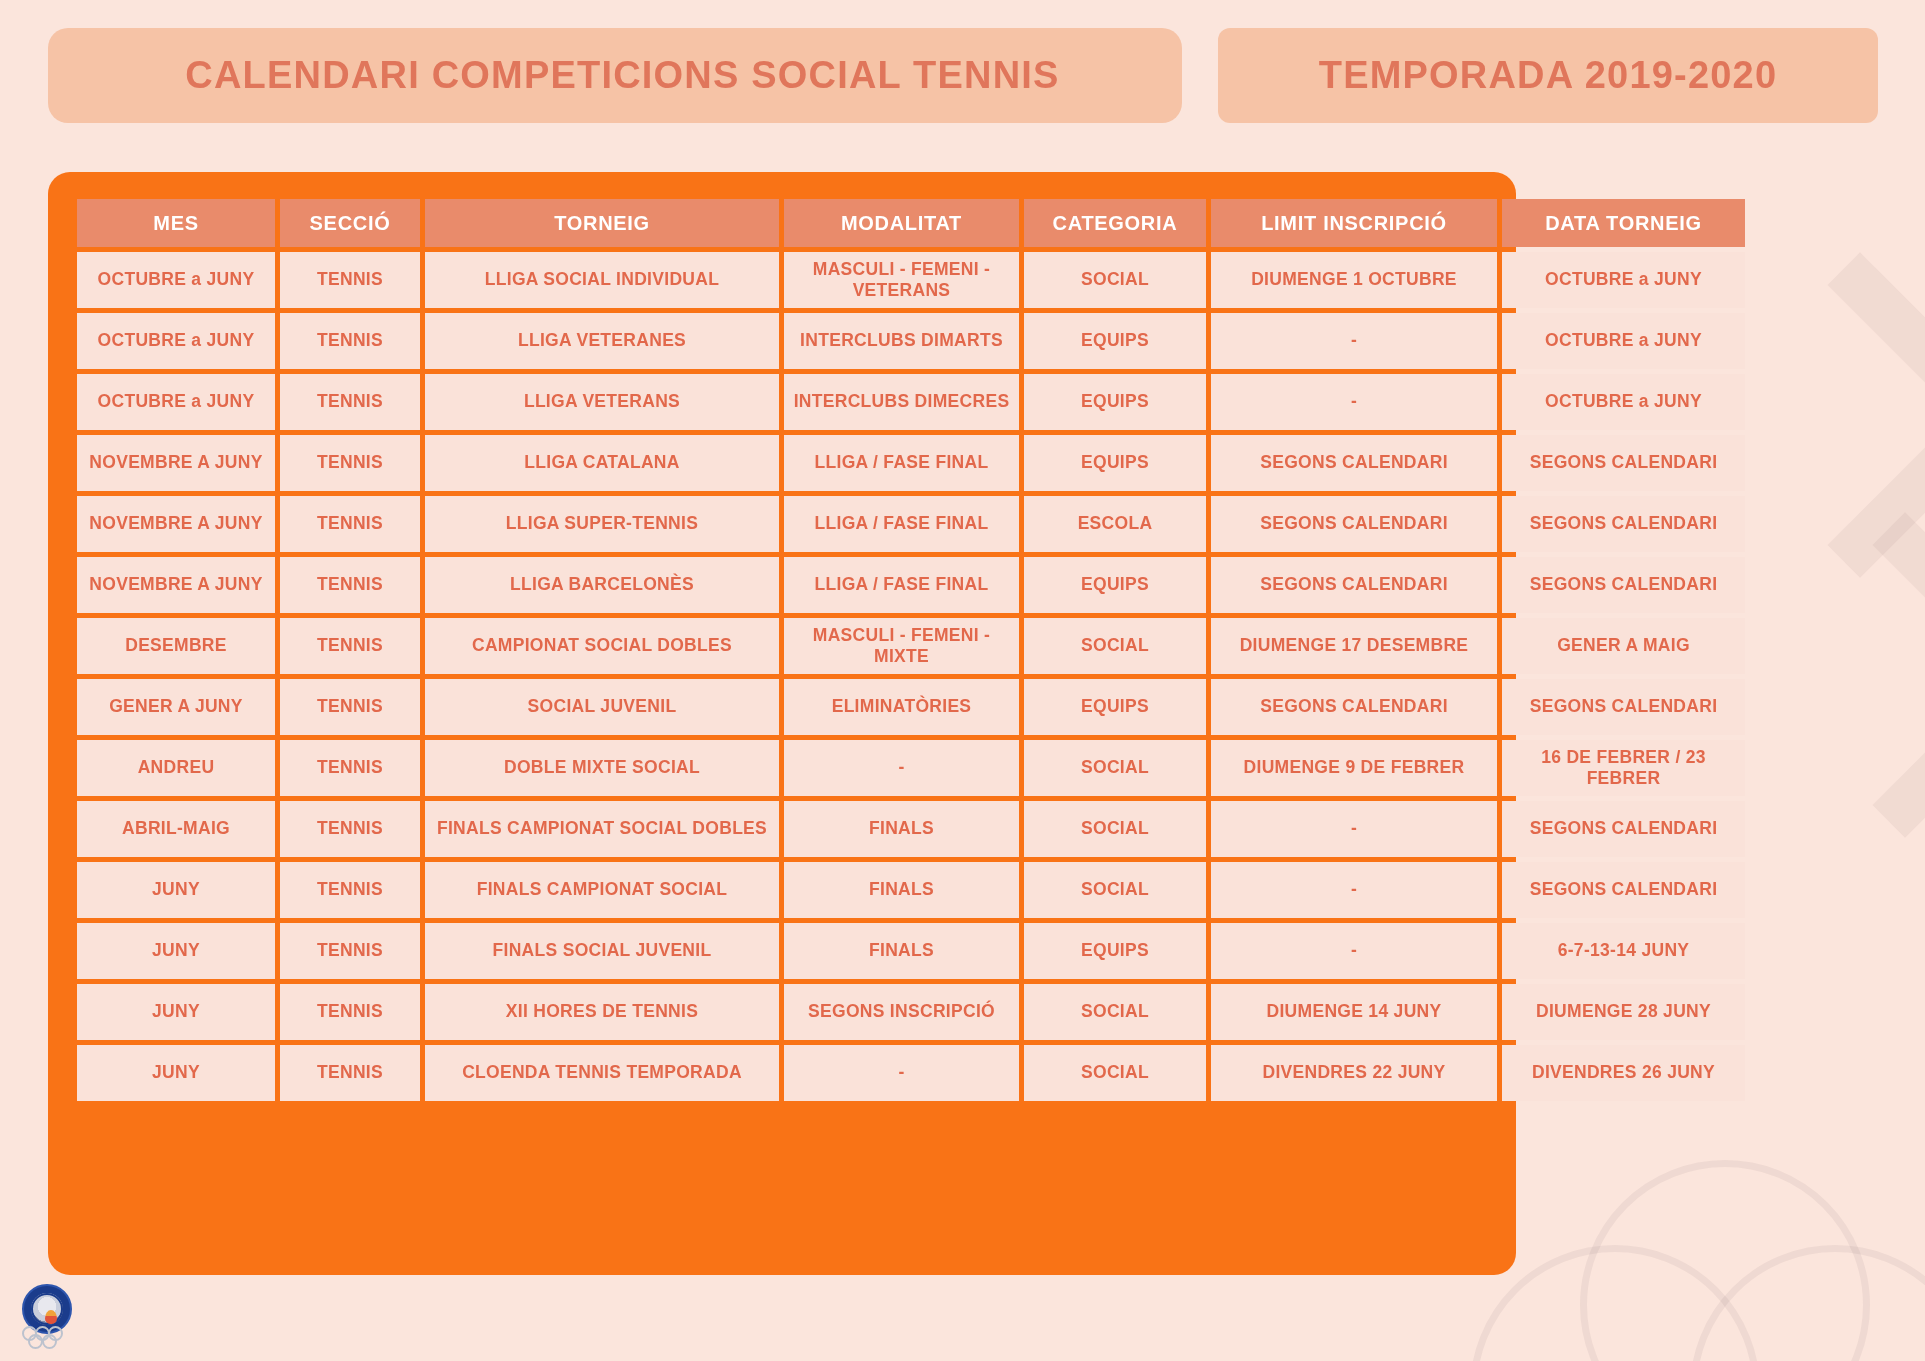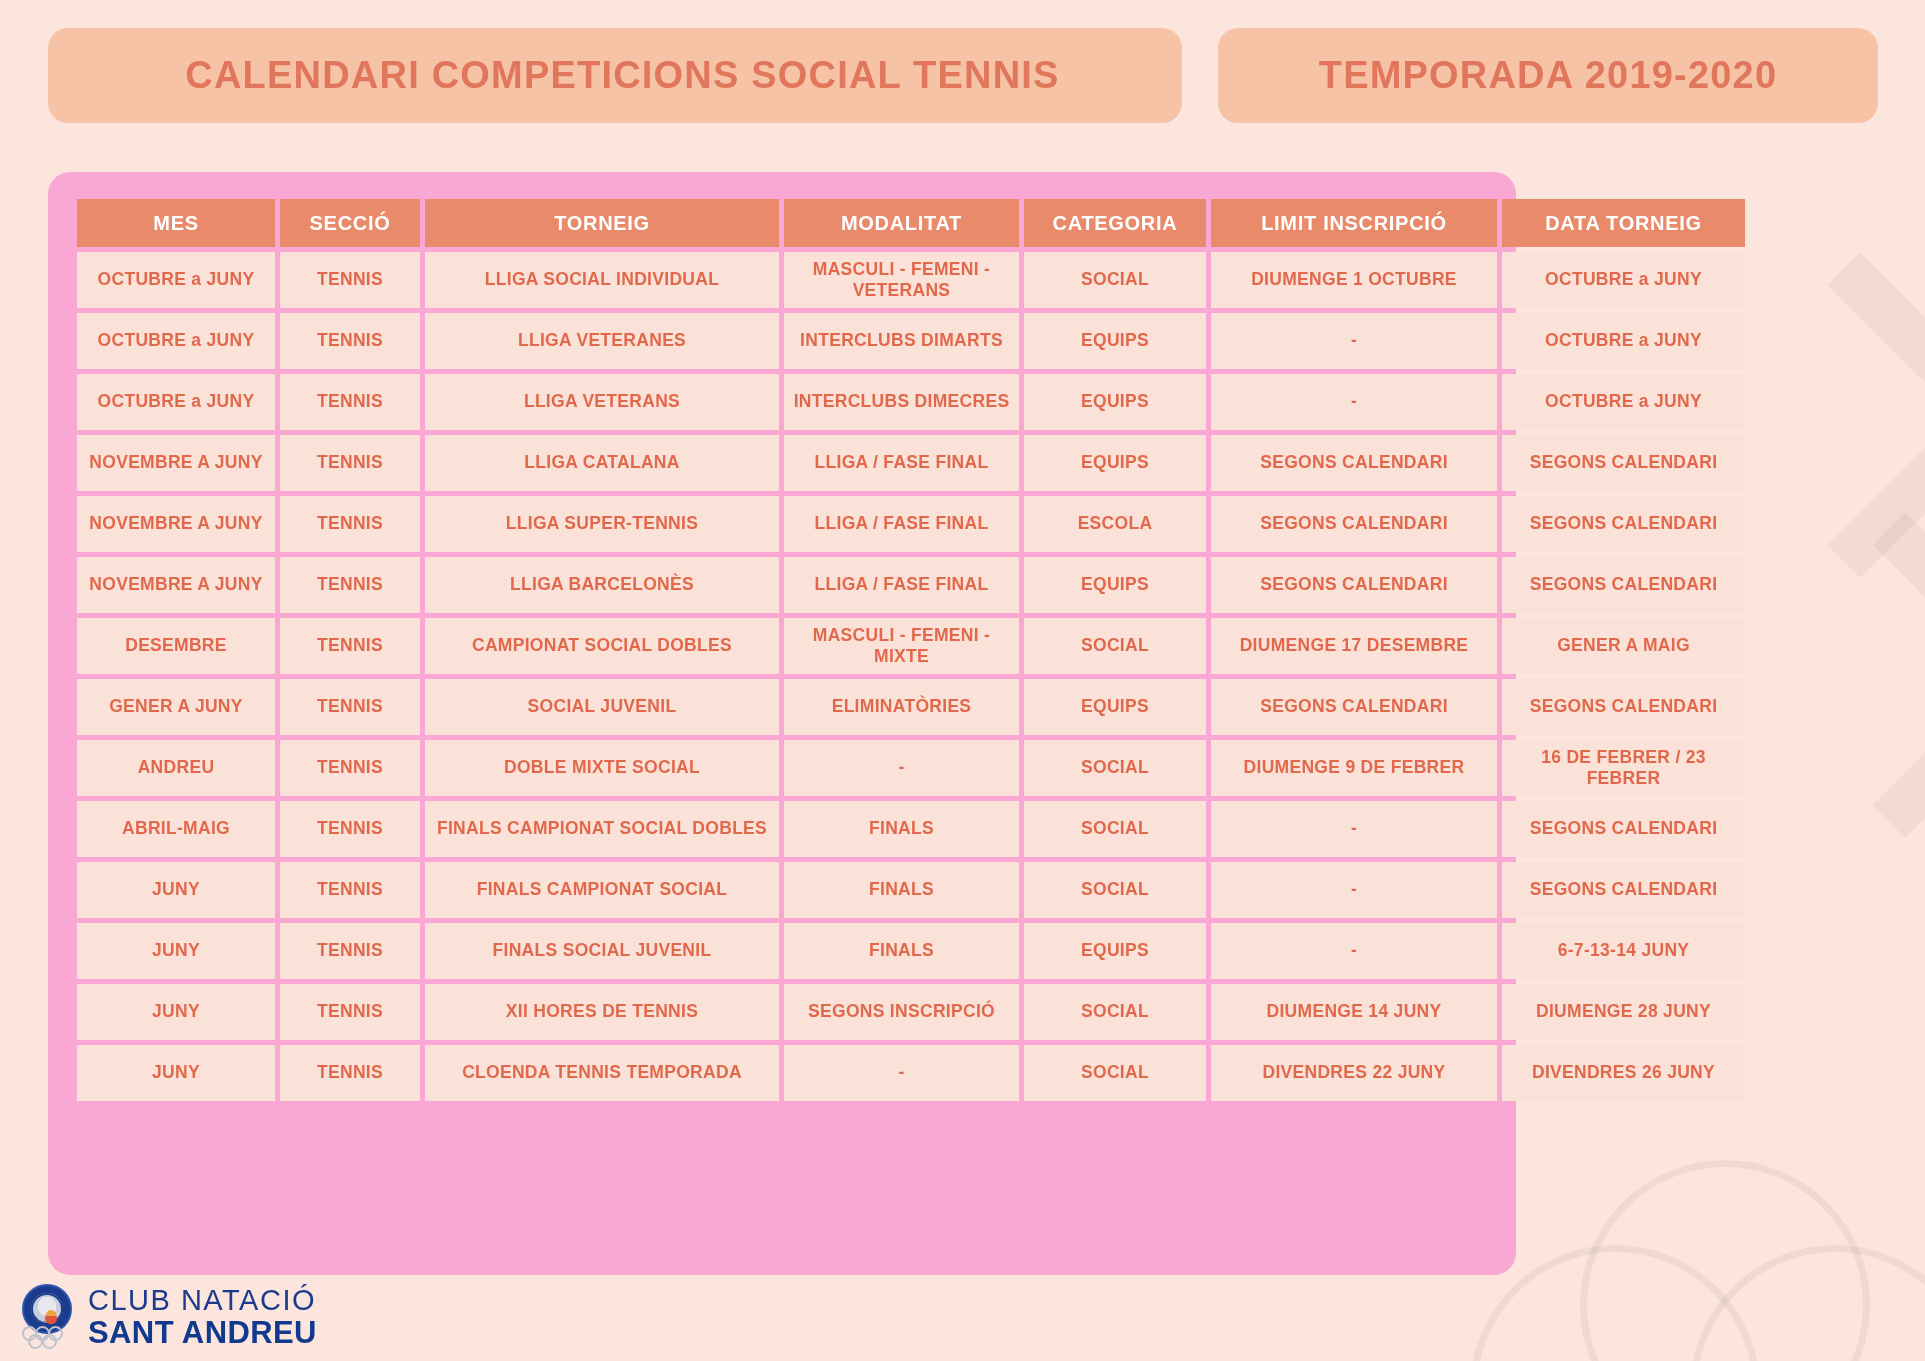--- a/index.html
+++ b/index.html
@@ -53,37 +53,37 @@
   }
   .title-box {
     position: absolute;
     background: #F6C3A6;
     border-radius: 20px;
     display: flex;
     align-items: center;
     justify-content: center;
   }
   .title-box-main { left: 48px; top: 28px; width: 1134px; height: 95px; padding-left: 15px; }
-  .title-box-season { left: 1218px; top: 28px; width: 660px; height: 95px; }
+  .title-box-season { left: 1218px; top: 28px; width: 660px; height: 95px; border-radius: 12px; }
   .title-text {
     color: #E0765B;
     font-weight: bold;
     font-size: 38px;
     letter-spacing: 1.2px;
     white-space: nowrap;
   }
 
   
   .panel {
     position: absolute;
     left: 48px;
     top: 172px;
     width: 1468px;
     height: 1103px;
-    background: #f9a8d4;
+    background: #f97316;
     border-radius: 22px;
     padding: 22px 24px;
     z-index: 2;
   }
 
   .table {
     width: 100%;
     border-collapse: separate;
     border-spacing: 5px 5px;
     table-layout: fixed;
@@ -376,17 +376,13 @@
       <div class="logo-badge-flame"></div>
     </div>
     <div class="logo-rings">
       <i></i>
         <i></i>
         <i></i>
         <i></i>
         <i></i>
     </div>
   </div>
-  <div class="logo-words">
-    <span class="logo-line1">CLUB NATACIÓ</span>
-    <span class="logo-line2">SANT ANDREU</span>
-  </div>
 </div>
 
 </body></html>

